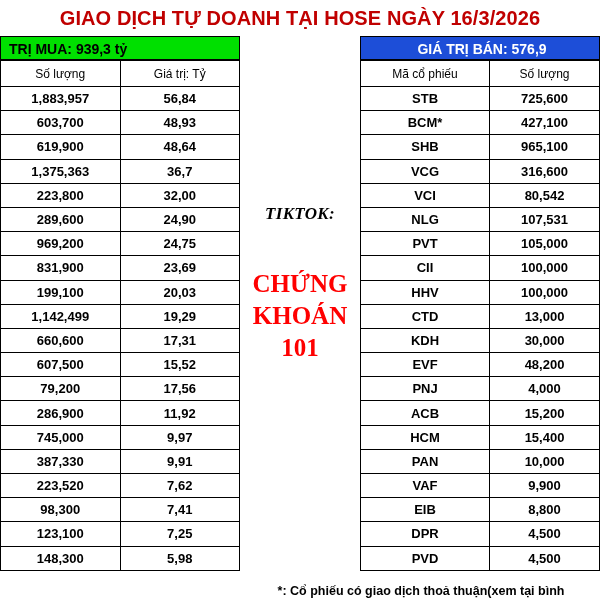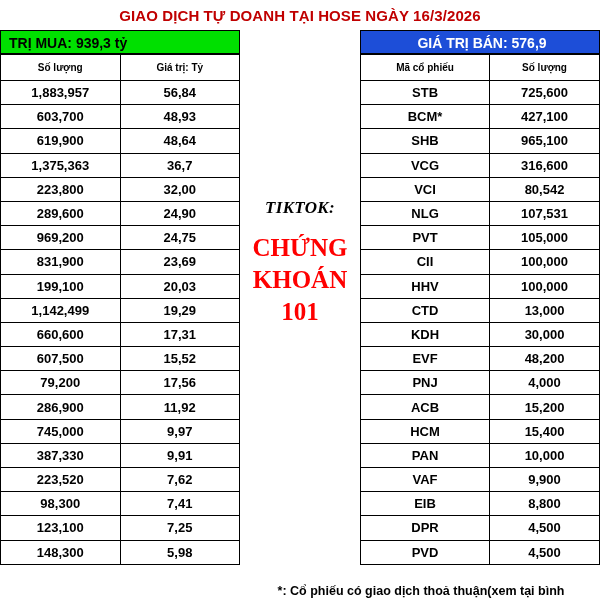--- a/index.html
+++ b/index.html
@@ -17,21 +17,21 @@
   .page {
     position: relative;
     width: 600px;
     height: 600px;
     box-sizing: border-box;
     padding: 0;
   }
   
   .title {
     text-align: center;
-    font-size: 15px;
+    font-size: 20px;
     font-weight: bold;
     color: #c00000;
     padding: 7px 4px 6px 4px;
     letter-spacing: 0.1px;
     white-space: nowrap;
   }
   
   .body-grid {
     display: flex;
     width: 476px;
@@ -74,22 +74,22 @@
     border: 1px solid #000;
     height: 24.2px;
     font-size: 13px;
     text-align: center;
     padding: 0 2px;
     box-sizing: border-box;
     overflow: hidden;
     white-space: nowrap;
   }
   table.grid th {
-    font-weight: bold;
-    font-size: 10px;
+    font-weight: normal;
+    font-size: 12px;
     height: 26px;
   }
   table.grid td {
     font-weight: bold;
   }
   .c-left-1 { width: 50%; }
   .c-left-2 { width: 50%; border-radius: 12px; }
   .c-right-1 { width: 54%; }
   .c-right-2 { width: 46%; }
 
@@ -102,21 +102,21 @@
     justify-content: flex-start;
     padding-top: 168px;
     box-sizing: border-box;
   }
   .tiktok-label {
     font-family: "Liberation Serif", serif;
     font-style: italic;
     font-weight: bold;
     font-size: 17px;
     color: #000;
-    margin-bottom: 14px;
+    margin-bottom: 44px;
     letter-spacing: 0.3px;
   }
   .promo-line {
     font-family: "Liberation Serif", serif;
     font-weight: bold;
     font-size: 25px;
     color: #ff0000;
     line-height: 1.28;
     text-align: right;
   }

